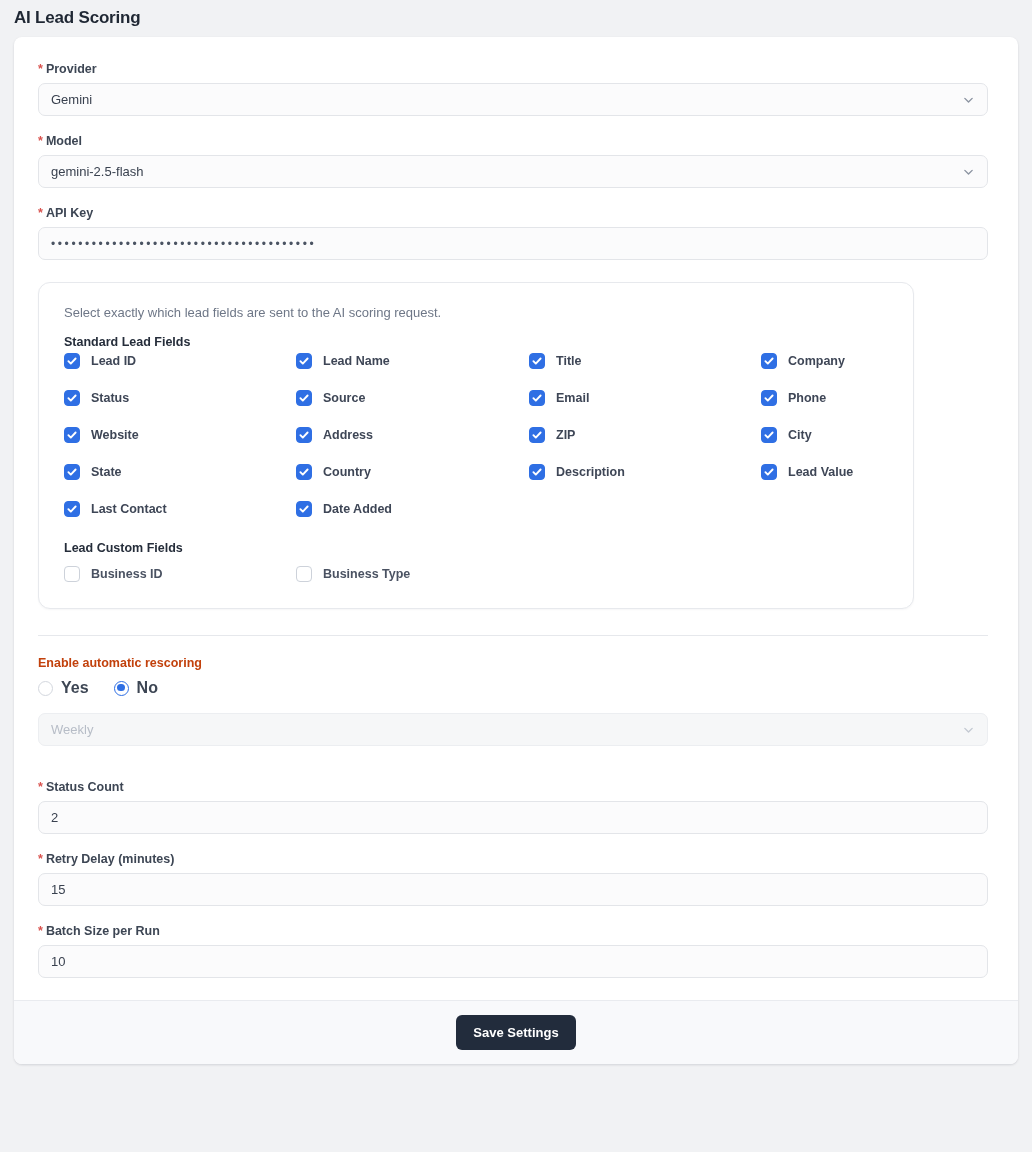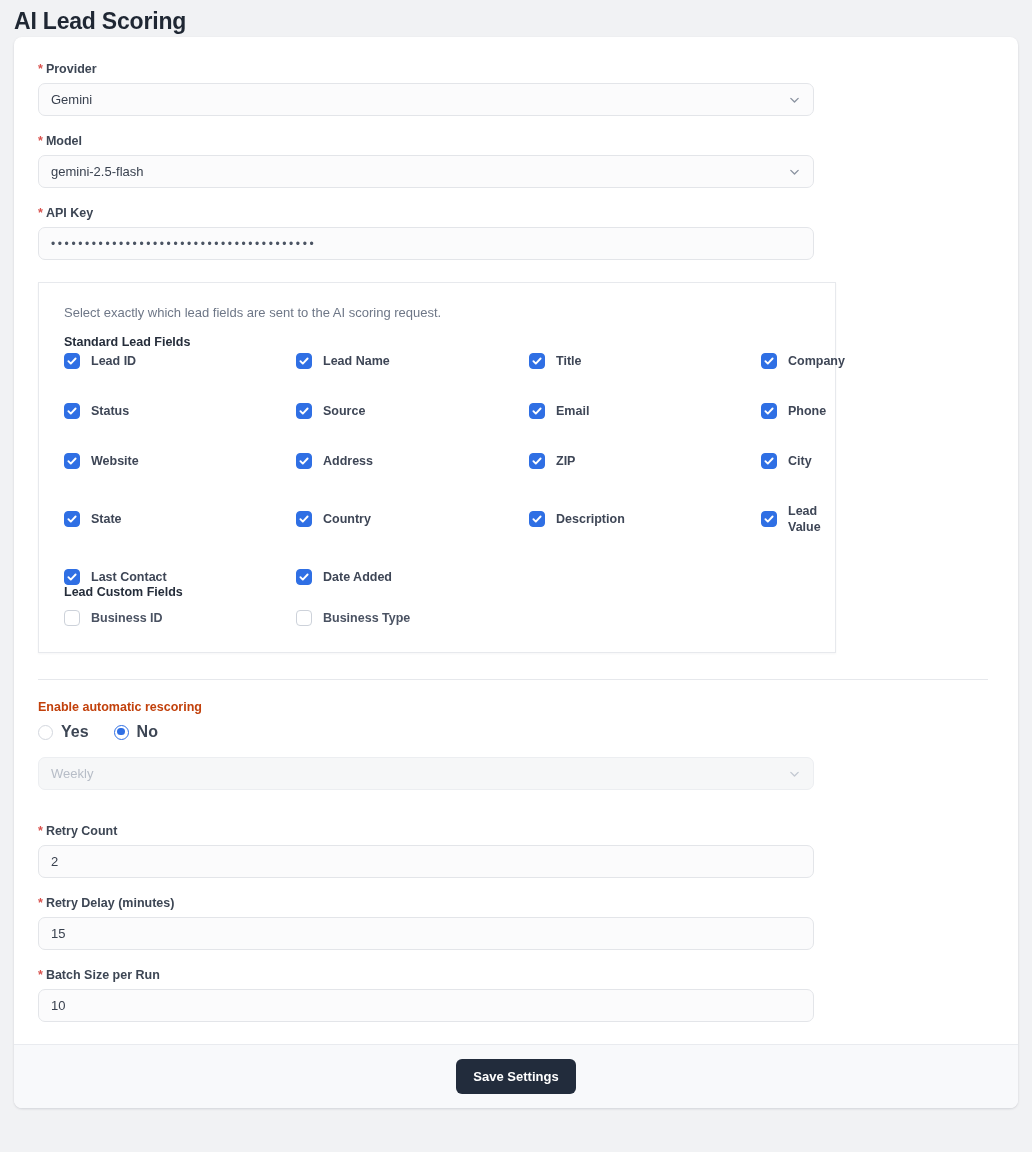--- a/index.html
+++ b/index.html
@@ -11,21 +11,21 @@
     font-family: "Liberation Sans", sans-serif;
     -webkit-font-smoothing: antialiased;
   }
 
   .page { width: 1032px; height: 1152px; position: relative; overflow: hidden; }
 
   .page-title {
     position: absolute;
     left: 14px;
     top: 8px;
-    font-size: 23px;
+    font-size: 17px;
     font-weight: bold;
     color: #1f2733;
     letter-spacing: -0.2px;
   }
 
   .card {
     position: absolute;
     left: 14px;
     top: 37px;
     width: 1004px;
@@ -44,21 +44,21 @@
     font-weight: bold;
     color: #3d4654;
     margin-bottom: 6px;
     line-height: 16px;
   }
   .req { color: #d9534f; font-weight: bold; margin-right: 3px; }
 
   
   .select, .textinput {
     position: relative;
-    width: 776px;
+    width: 950px;
     height: 33px;
     background: #fbfbfc;
     border: 1px solid #e3e5e9;
     border-radius: 7px;
     display: flex;
     align-items: center;
     padding: 0 12px;
     font-size: 13px;
     color: #39414f;
   }
@@ -83,59 +83,59 @@
     letter-spacing: 2.6px;
     font-size: 12px;
     color: #4a5362;
     line-height: 1;
     white-space: nowrap;
     overflow: hidden;
   }
 
   
   .panel {
-    width: 798px;
+    width: 876px;
     border: 1px solid #e7e9ed;
-    border-radius: 0;
+    border-radius: 12px;
     background: #fff;
     box-shadow: 0 1px 2px rgba(16,24,40,0.04);
     padding: 21px 25px 26px 25px;
     margin-top: 22px;
   }
   .panel-desc {
     font-size: 13px;
     color: #6e7787;
     margin-bottom: 13px;
     line-height: 18px;
   }
   .group-title {
     font-size: 12.5px;
     font-weight: bold;
     color: #252d3a;
     margin-bottom: 4px;
   }
   .grid {
     display: grid;
     grid-template-columns: 232px 233px 232px 1fr;
-    row-gap: 34px;
+    row-gap: 21px;
   }
   .cbrow { display: flex; align-items: center; gap: 11px; }
   .cbox {
     width: 16px; height: 16px;
     border-radius: 4px;
     flex: 0 0 16px;
     position: relative;
   }
   .cbox.on { background: #2f6fe4; border: 1px solid #2f6fe4; }
   .cbox.off { background: #fff; border: 1px solid #cdd2da; }
   .cbox.on svg { position: absolute; left: 1px; top: 1px; width: 12px; height: 12px; }
   .cblabel { font-size: 12.5px; font-weight: bold; color: #3e4656; line-height: 16px; }
   .cbox.off + .cblabel { color: #4a5262; }
 
-  .group-title.second { margin-bottom: 11px; }
+  .group-title.second { margin-top: 24px; margin-bottom: 11px; }
   .grid.custom { row-gap: 0; }
 
   
   .divider {
     width: 950px;
     height: 1px;
     background: #e6e8ec;
     margin: 26px 0 20px 0;
   }
 
@@ -425,21 +425,21 @@
                 <polyline points="3.5,6 8,10.5 12.5,6"></polyline>
               </svg>
           </span>
         </div>
       </div>
 
       <div class="spacer-16"></div>
 
       <div class="field">
         <div class="field-label">
-          <span class="req">*</span><span>Retry Count</span>
+          <span class="req">*</span><span>Status Count</span>
         </div>
         <div class="textinput">
           <span>2</span>
         </div>
       </div>
 
       <div class="field">
         <div class="field-label">
           <span class="req">*</span><span>Retry Delay (minutes)</span>
         </div>

